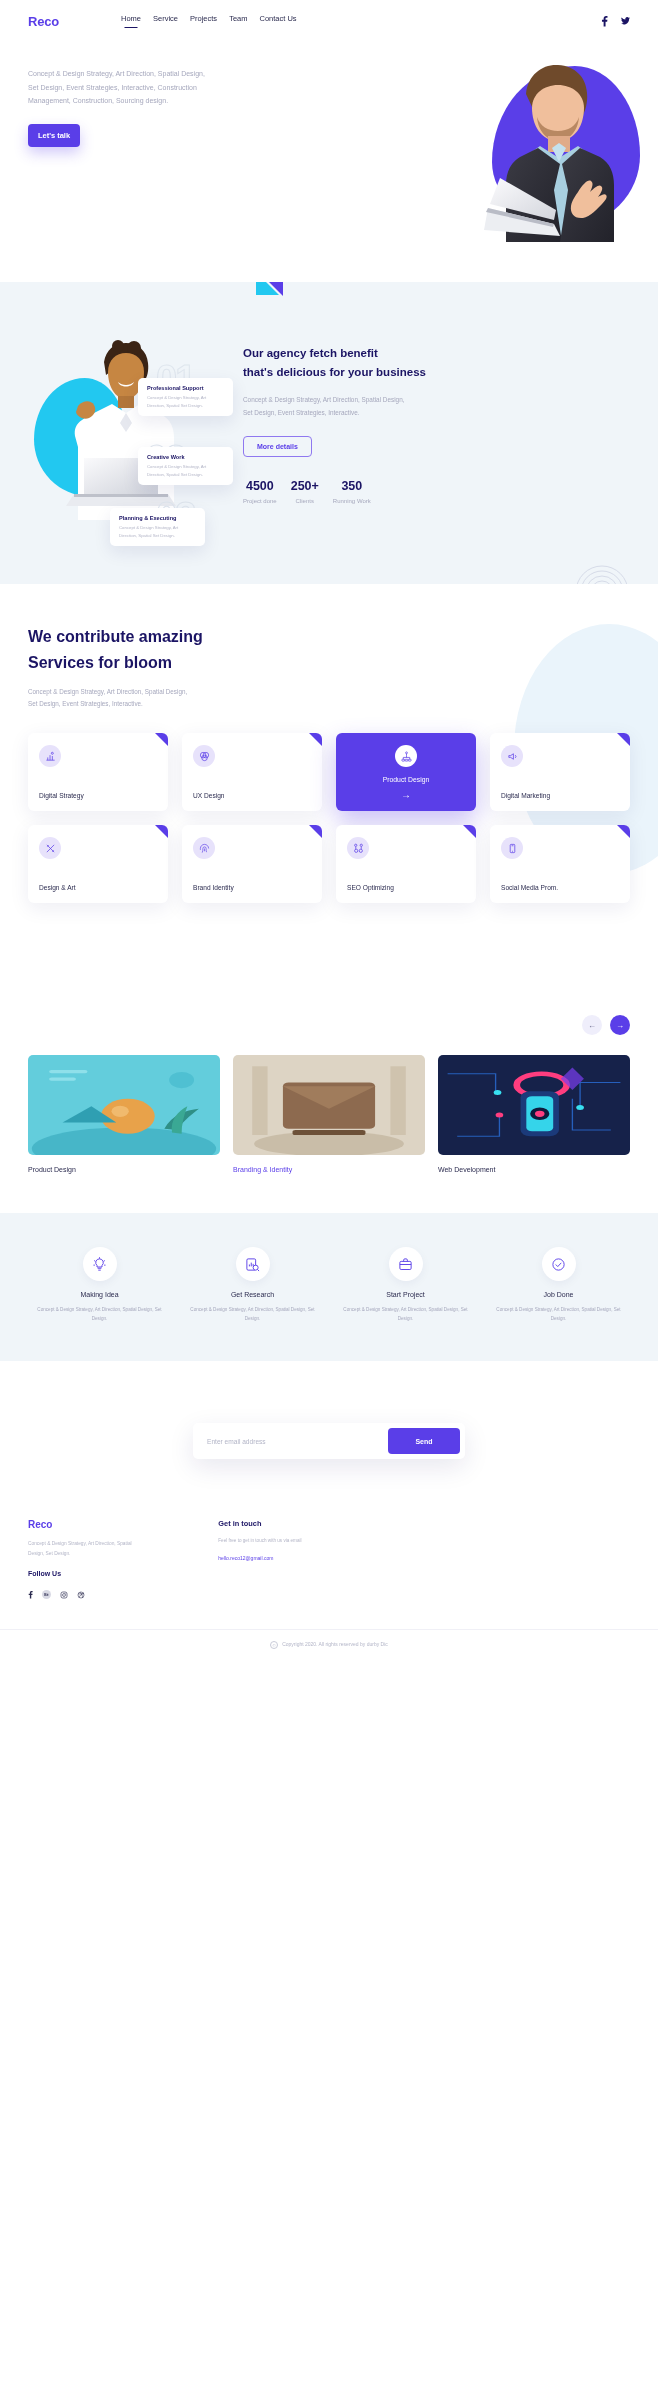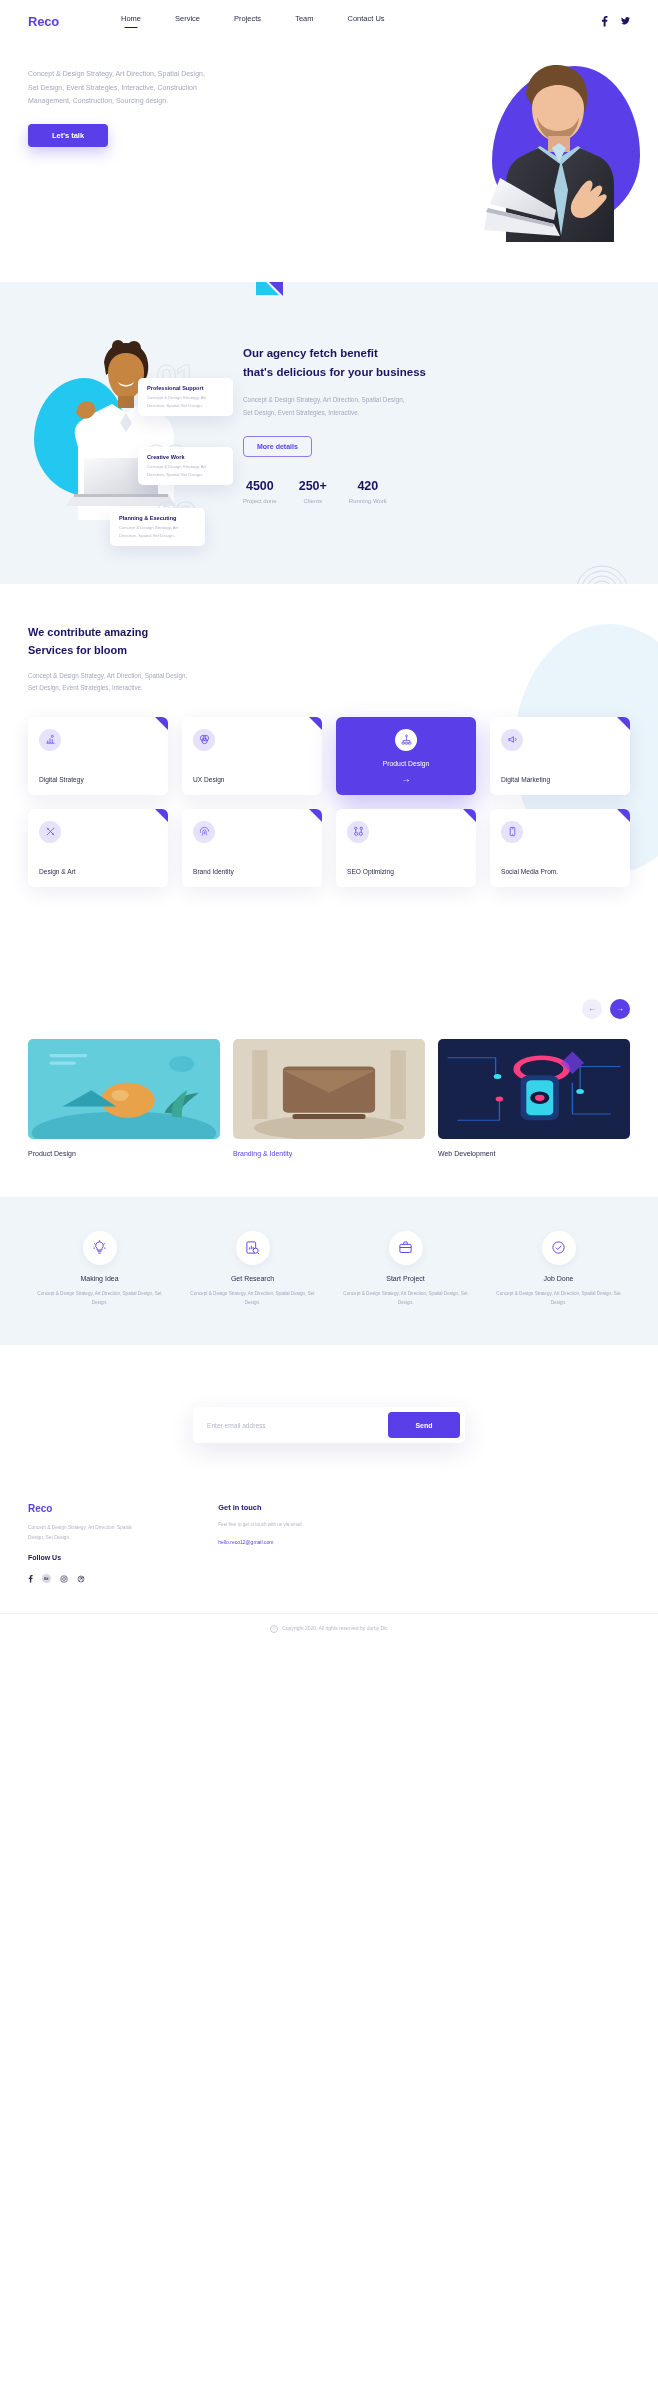--- a/index.html
+++ b/index.html
@@ -23,21 +23,21 @@
     z-index: 20;
   }
   .logo {
     font-size: 13px;
     font-weight: 700;
     color: #5a3ee8;
     letter-spacing: -0.2px;
   }
   .nav-links {
     display: flex;
-    gap: 34px;
+    gap: 12px;
     margin-left: 62px;
     align-items: flex-start;
   }
   .nav-link {
     font-size: 7.5px;
     color: #2b2b4f;
     text-decoration: none;
     position: relative;
     padding-bottom: 5px;
   }
@@ -101,21 +101,21 @@
     color: #a6a8bd;
     max-width: 180px;
     position: relative;
     z-index: 3;
   }
   .btn-primary {
     margin-top: 16px;
     display: inline-flex;
     align-items: center;
     justify-content: center;
-    width: 80px;
+    width: 52px;
     height: 23px;
     background: #5a3ee8;
     color: #fff;
     border: none;
     border-radius: 4px;
     font-size: 7.5px;
     font-weight: 700;
     font-family: inherit;
     cursor: pointer;
     position: relative;
@@ -221,21 +221,21 @@
     border: 1px solid #8f78f0;
     border-radius: 4px;
     font-size: 7px;
     font-weight: 700;
     font-family: inherit;
     cursor: pointer;
   }
   .stats {
     margin-top: 22px;
     display: flex;
-    gap: 22px;
+    gap: 14px;
   }
   .stat-num {
     font-size: 12.5px;
     font-weight: 700;
     color: #1b1464;
     text-align: center;
   }
   .stat-label {
     margin-top: 5px;
     font-size: 6px;
@@ -262,21 +262,21 @@
     position: absolute;
     right: -46px;
     top: 40px;
     width: 190px;
     height: 250px;
     background: #eaf4fb;
     border-radius: 50%;
     z-index: 0;
   }
   .sec-title {
-    font-size: 11px;
+    font-size: 16px;
     line-height: 1.62;
     font-weight: 700;
     color: #1b1464;
     position: relative;
     z-index: 2;
   }
   .sec-sub {
     margin-top: 10px;
     font-size: 6.3px;
     line-height: 2.0;
@@ -702,21 +702,21 @@
         <div class="stats">
           <div>
             <div class="stat-num">4500</div>
             <div class="stat-label">Project done</div>
           </div>
           <div>
             <div class="stat-num">250+</div>
             <div class="stat-label">Clients</div>
           </div>
           <div>
-            <div class="stat-num">420</div>
+            <div class="stat-num">350</div>
             <div class="stat-label">Running Work</div>
           </div>
         </div>
       </div>
     </div>
 
     <svg class="arc" viewBox="0 0 60 32">
       <g fill="none" stroke="#d6dbe8" stroke-width="1">
         <path d="M4 32a26 26 0 0 1 52 0"></path>
         <path d="M9 32a21 21 0 0 1 42 0"></path>

